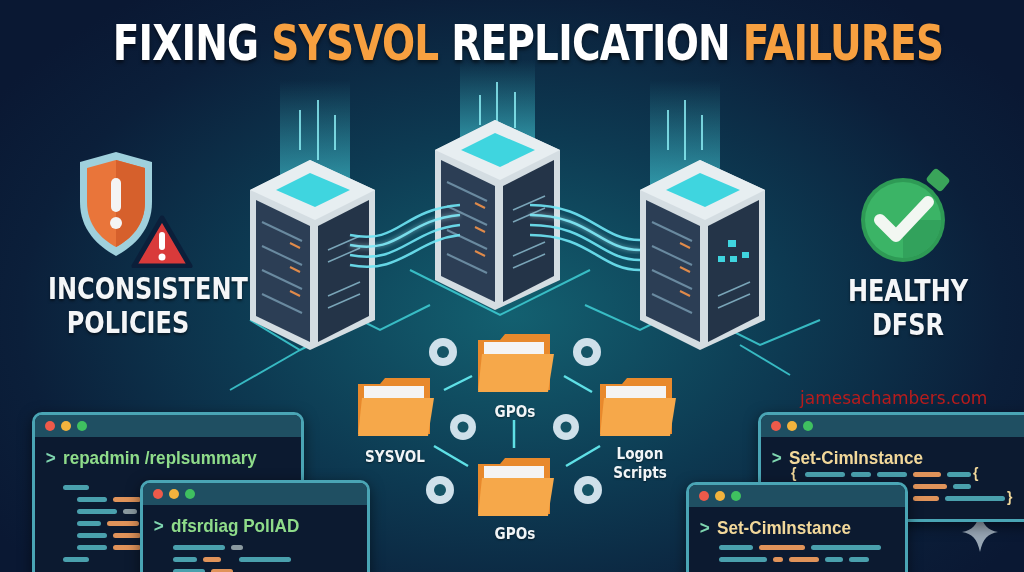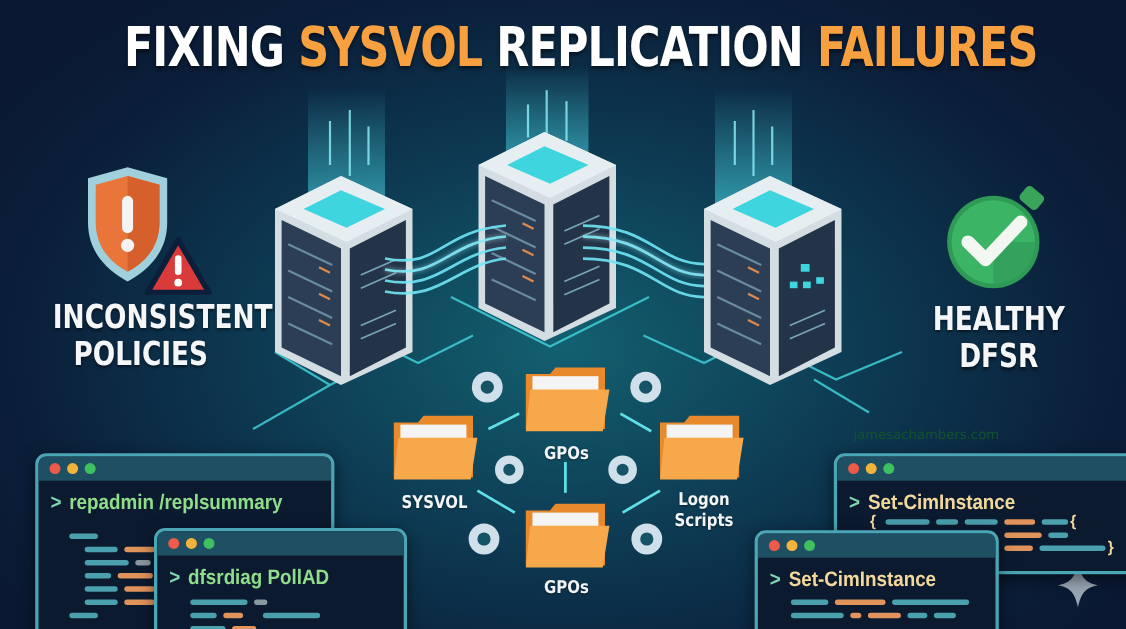--- a/index.html
+++ b/index.html
@@ -249,21 +249,21 @@
 </svg>
 
 <div class="abs lbl" style="left:480px;top:402px;width:70px">GPOs</div>
 <div class="abs lbl" style="left:350px;top:447px;width:90px">SYSVOL</div>
 <div class="abs lbl" style="left:600px;top:444px;width:80px">
   <div>Logon</div>
   <div>Scripts</div>
 </div>
 <div class="abs lbl" style="left:480px;top:524px;width:70px">GPOs</div>
 
-<div class="abs" style="left:776px;top:388px;font-size:12px;color:#14532d;font-family:'DejaVu Sans',sans-serif">jamesachambers.com</div>
+<div class="abs" style="left:800px;top:388px;font-size:17px;color:#b91c1c;font-family:'DejaVu Sans',sans-serif">jamesachambers.com</div>
 
 <div class="abs term" style="left:32px;top:412px;width:272px;height:170px">
   <div class="bar">
     <span class="dot" style="background:#ee5a4a"></span>
     <span class="dot" style="background:#f2b33d"></span>
     <span class="dot" style="background:#3fc060"></span>
   </div>
   <div class="cmd" style="color:#8fdc8a"><span class="p">&gt;</span><span>repadmin /replsummary</span></div>
   <span class="ln t" style="left:28px;top:70px;width:26px"></span>
   <span class="ln t" style="left:42px;top:82px;width:30px"></span>

